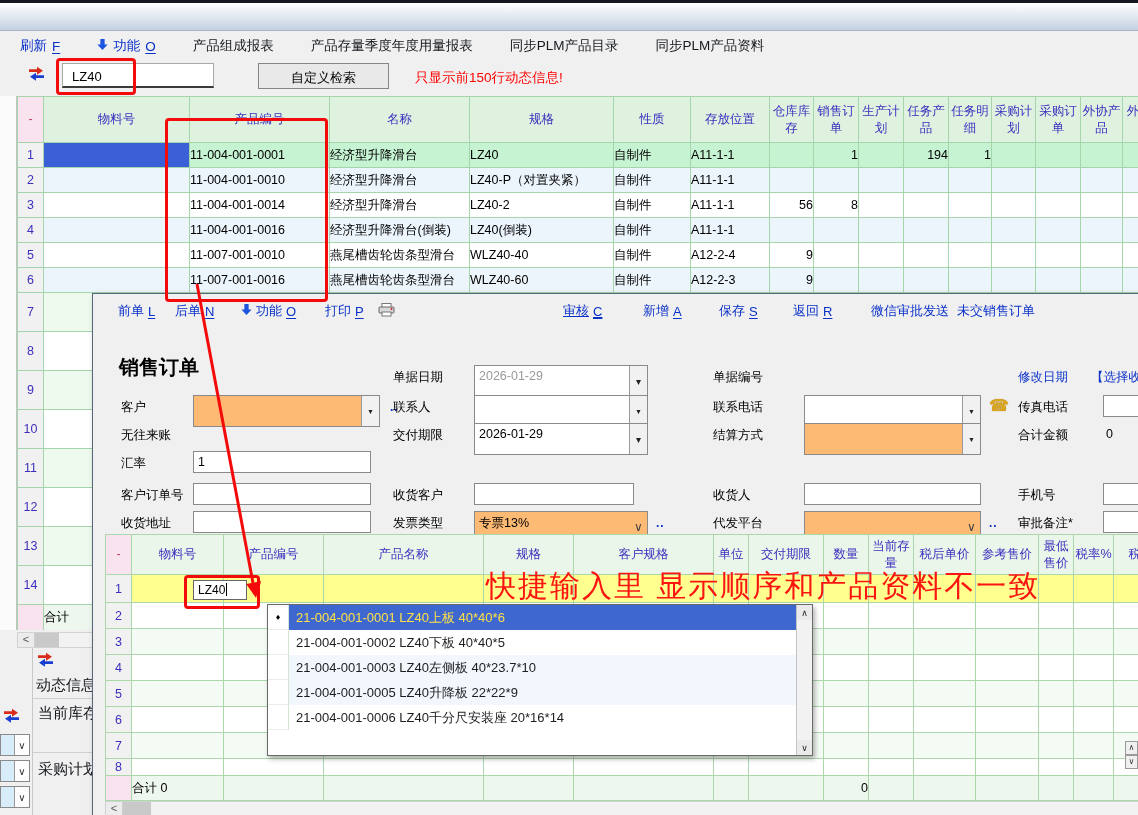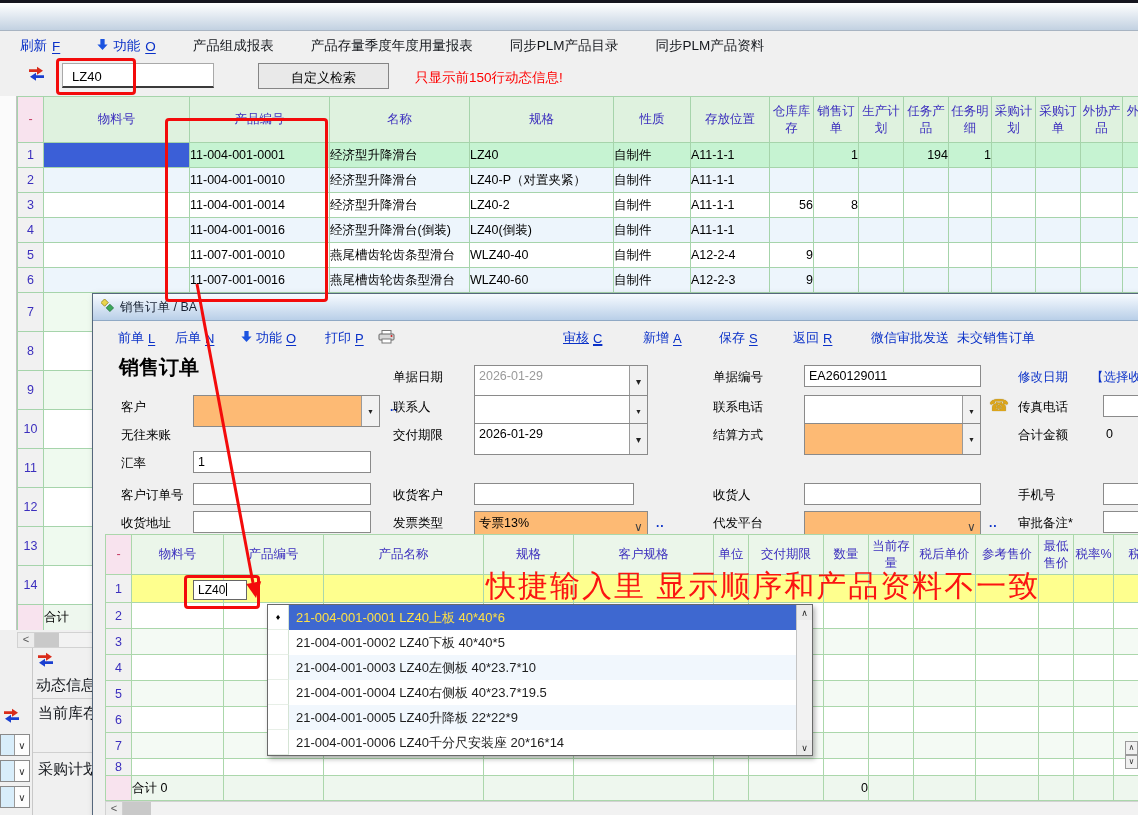--- a/index.html
+++ b/index.html
@@ -489,29 +489,20 @@
     <span class="mc-btn">∨</span>
   </div>
 <div class="mini-combo" style="top:760px">
     <span class="mc-btn">∨</span>
   </div>
 <div class="mini-combo" style="top:786px">
     <span class="mc-btn">∨</span>
   </div>
 
 <div id="dialog">
-  <div class="d-titlebar">
-    <span>
-      <svg width="13" height="13" viewBox="0 0 13 13">
-        <rect x="1" y="1" width="5.2" height="5.2" fill="#e8d44d" stroke="#8a7a10" stroke-width="0.7" transform="rotate(45 3.6 3.6)"></rect>
-        <rect x="6.3" y="6.3" width="5.2" height="5.2" fill="#3aa85a" stroke="#1e6b36" stroke-width="0.7" transform="rotate(45 8.9 8.9)"></rect>
-      </svg>
-    </span>
-    <span>销售订单 / BA</span>
-  </div>
 
   <div class="d-toolbar" id="d-toolbar">
       <span class="dlink" style="left: 25px;">
         <span>前单</span>
         <u>L</u>
       </span>
       <span class="dlink" style="left: 82px;">
         <span>后单</span>
         <u>N</u>
       </span>
@@ -557,21 +548,20 @@
     </div>
 
   <div class="d-form-title">销售订单</div>
 
   <span class="f-lbl" style="left:300px;top:75px">单据日期</span>
   <div class="combo" style="left:381px;top:71px;width:174px">
     <span class="gray-text">2026-01-29</span>
     <span class="cbtn" style="font-size:10px">▾</span>
   </div>
   <span class="f-lbl" style="left:620px;top:75px">单据编号</span>
-  <div class="f-input" style="left:711px;top:71px;width:177px">EA260129011</div>
   <span class="f-link" style="left:925px;top:75px">修改日期</span>
   <span class="f-link" style="left: 998px;top:75px">【选择收货客</span>
 
   <span class="f-lbl" style="left:28px;top:105px">客户</span>
   <div class="combo blue" style="left:100px;top:101px;width:187px">
     <span class="cbtn">▼</span>
   </div>
   <span class="dots" style="left:297px;top:106px">..</span>
   <span class="f-lbl" style="left:300px;top:105px">联系人</span>
   <div class="combo" style="left:381px;top:101px;width:174px">
@@ -833,24 +823,20 @@
           <span class="p-txt">21-004-001-0001 LZ40上板 40*40*6</span>
         </div>
         <div class="p-item">
           <span class="p-gutter"></span>
           <span class="p-txt">21-004-001-0002 LZ40下板 40*40*5</span>
         </div>
         <div class="p-item alt">
           <span class="p-gutter"></span>
           <span class="p-txt">21-004-001-0003 LZ40左侧板 40*23.7*10</span>
         </div>
-        <div class="p-item">
-          <span class="p-gutter"></span>
-          <span class="p-txt">21-004-001-0004 LZ40右侧板 40*23.7*19.5</span>
-        </div>
         <div class="p-item alt">
           <span class="p-gutter"></span>
           <span class="p-txt">21-004-001-0005 LZ40升降板 22*22*9</span>
         </div>
         <div class="p-item">
           <span class="p-gutter"></span>
           <span class="p-txt">21-004-001-0006 LZ40千分尺安装座 20*16*14</span>
         </div>
       </div>
     <div class="p-scroll">

